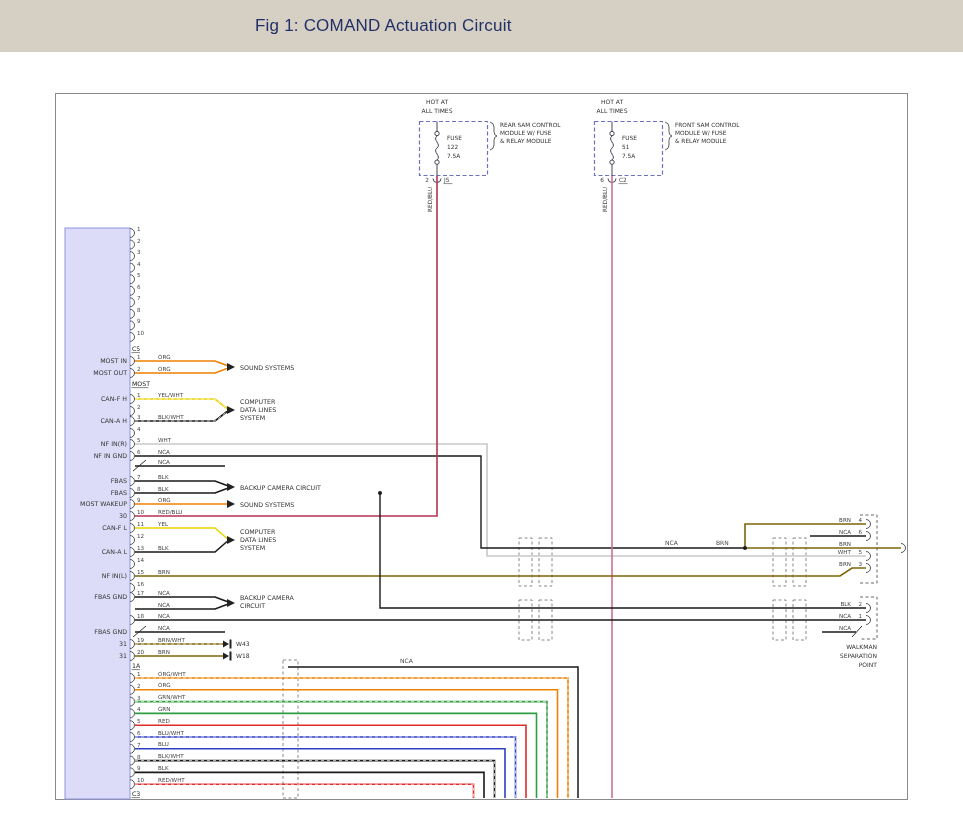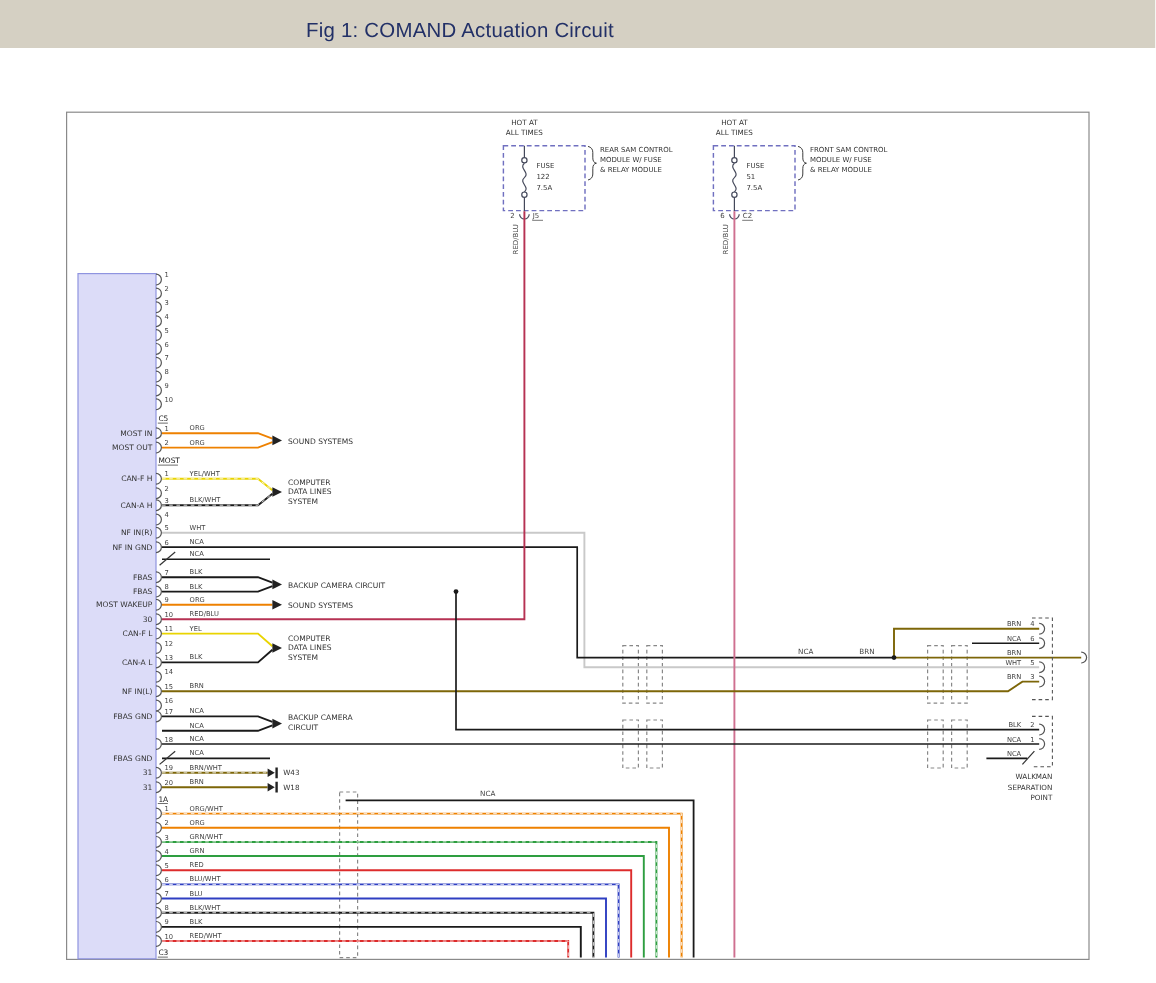--- a/index.html
+++ b/index.html
@@ -1,18 +1,18 @@
 <!DOCTYPE html>
 <html><head>
 <meta charset="utf-8">
 <style>
   html,body{margin:0;padding:0;background:#ffffff;}
   .page{position:relative;width:963px;height:819px;background:#ffffff;overflow:hidden;
         font-family:"Liberation Sans",sans-serif;}
-  .hdr{position:absolute;left:0;top:0;width:963px;height:40px;}
+  .hdr{position:absolute;left:0;top:0;width:963px;height:52px;}
   .hdr h1{margin:0;padding:16px 0 0 255px;font-size:17px;font-weight:500;letter-spacing:.2px;
           font-family:"Liberation Sans",sans-serif;}
   svg{position:absolute;left:0;top:0;}
   svg text{font-family:"DejaVu Sans",sans-serif;}
   .frame{fill:none;stroke:#8a8a8a;stroke-width:1;}
   .fusebox{fill:none;stroke:#7070c0;stroke-width:1.2;stroke-dasharray:4,2.5;}
   .sym{fill:none;stroke:#44485a;stroke-width:1;}
   .brace{fill:none;stroke:#333;stroke-width:.8;}
 </style>
 </head>

